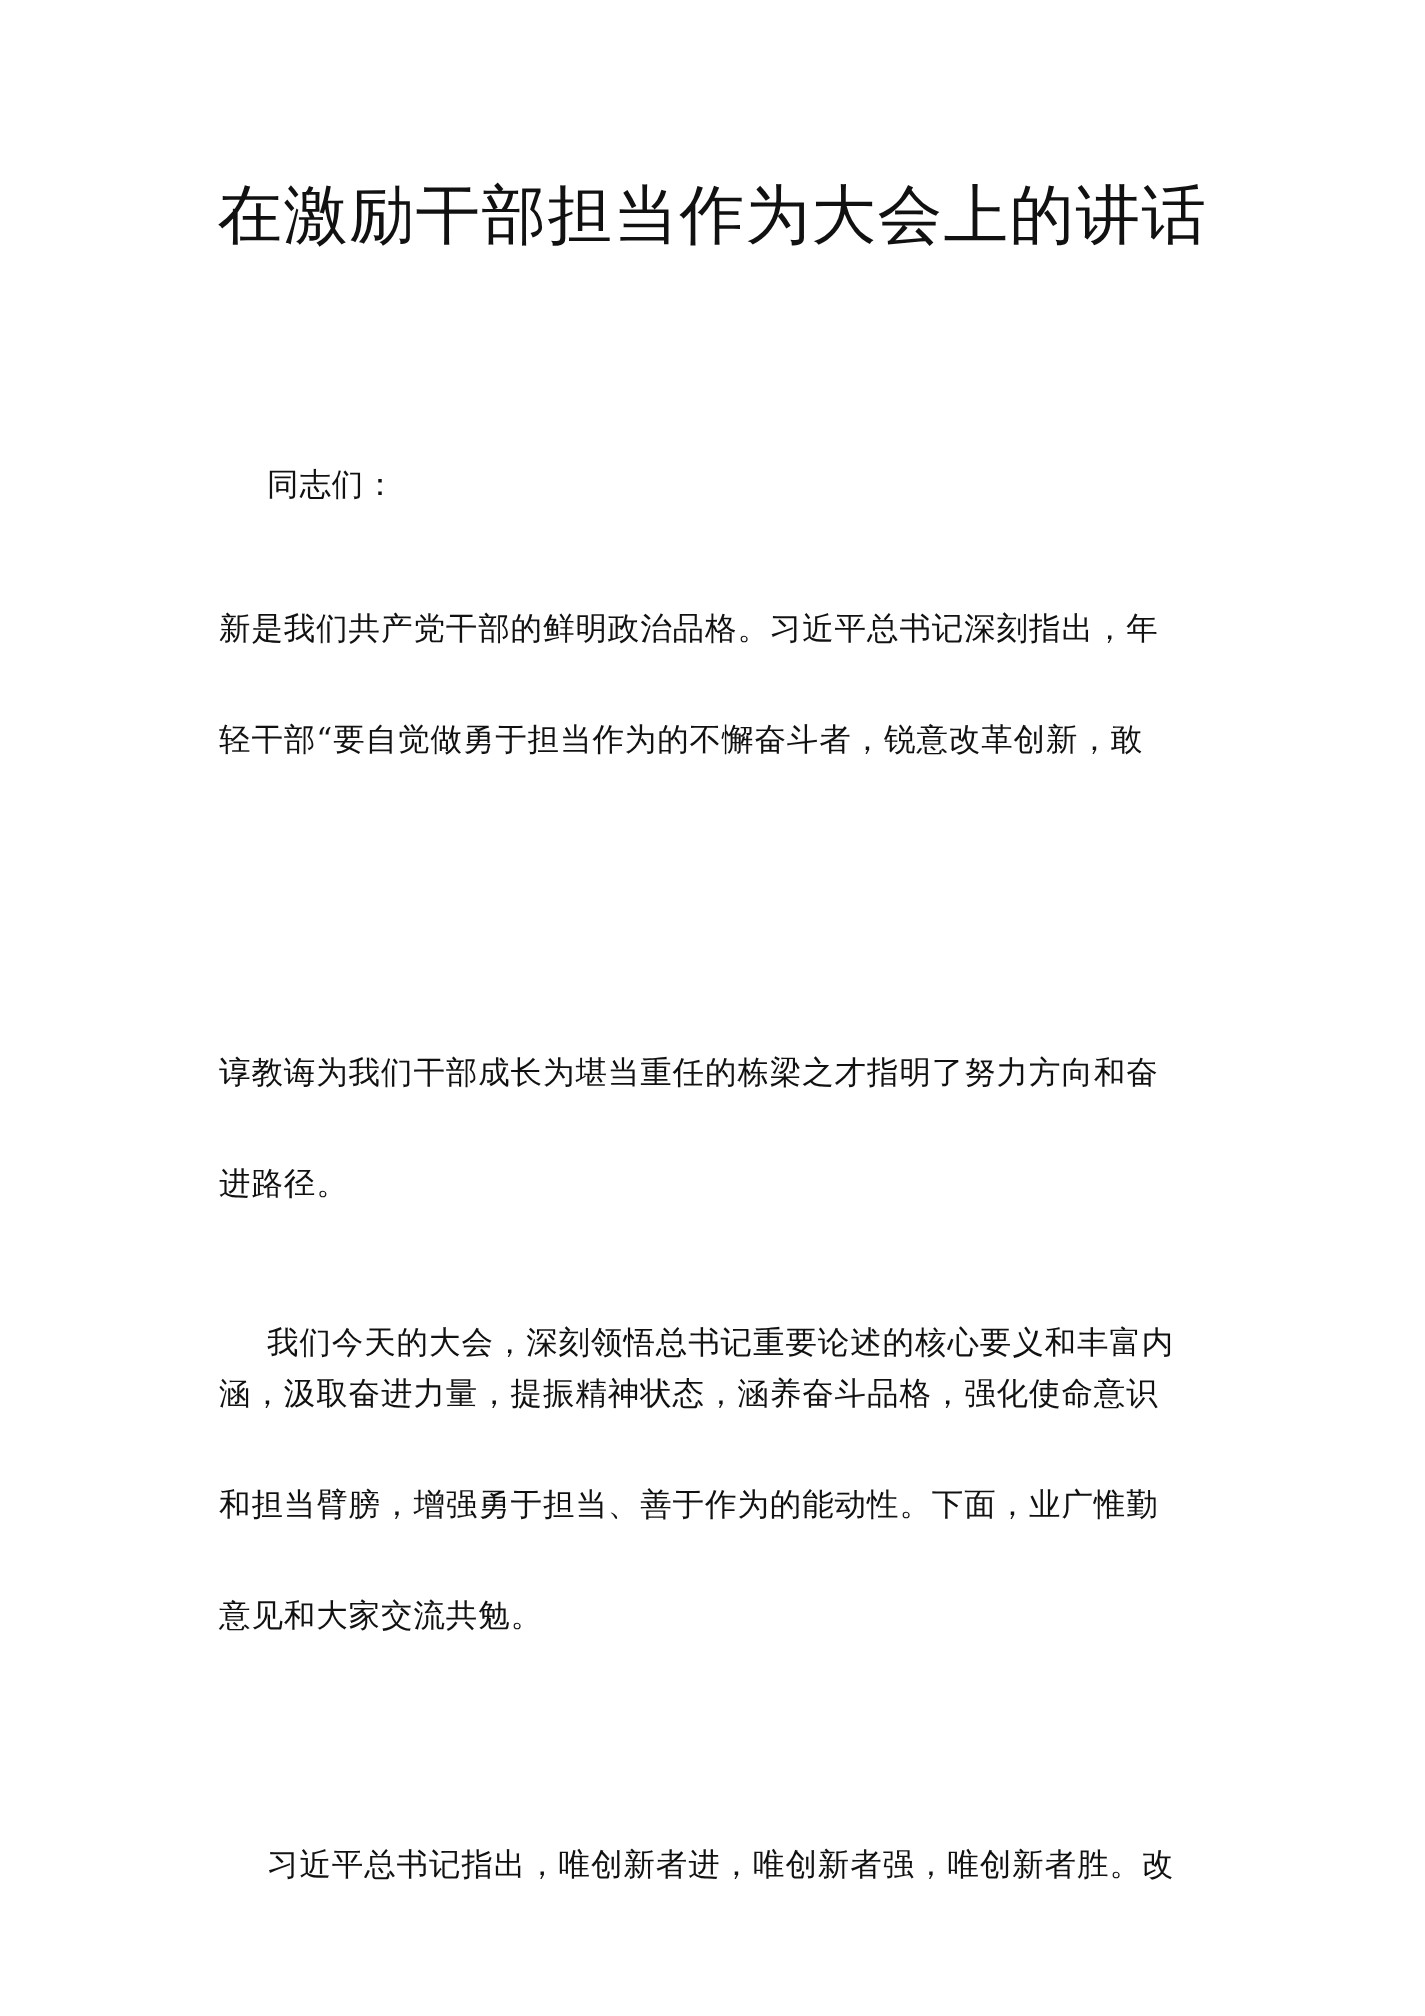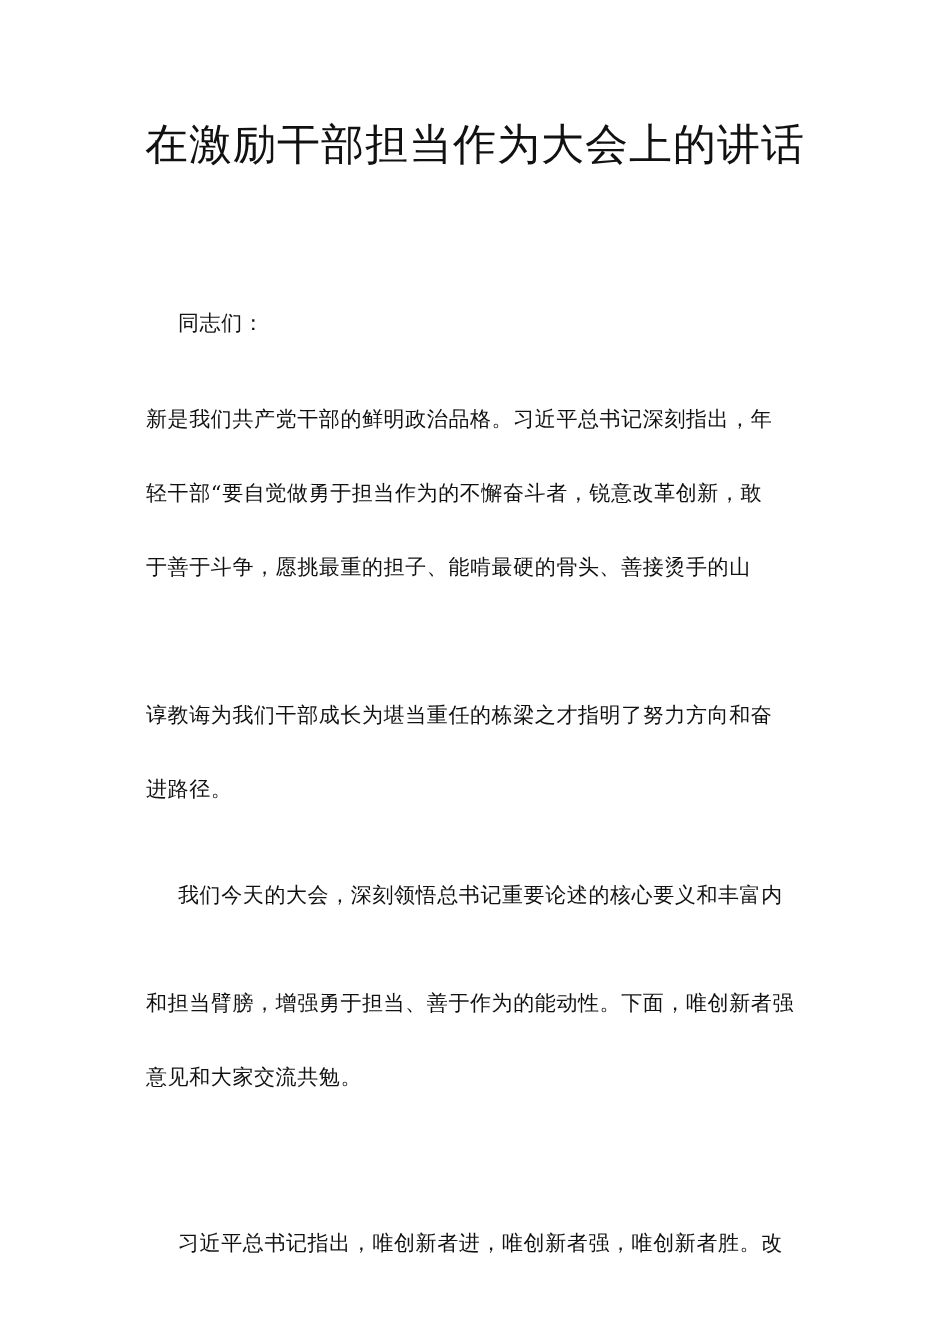--- a/index.html
+++ b/index.html
@@ -46,22 +46,22 @@
   </style>
 </head>
 <body>
 
 <div class="page">
   <h1 class="title">在激励干部担当作为大会上的讲话</h1>
 
   <div class="line indent" style="top:268px">同志们：</div>
   <div class="line" style="top:404px">新是我们共产党干部的鲜明政治品格。习近平总书记深刻指出，年</div>
   <div class="line" style="top:478px">轻干部“要自觉做勇于担当作为的不懈奋斗者，锐意改革创新，敢</div>
-  <div class="line" style="top:552px">于善于斗争，愿挑最重的担子、能啃最硬的骨头、善接烫手的山</div>
   <div class="line" style="top:700px">谆教诲为我们干部成长为堪当重任的栋梁之才指明了努力方向和奋</div>
   <div class="line" style="top:774px">进路径。</div>
 
   <div class="line indent" style="top:840px">我们今天的大会，深刻领悟总书记重要论述的核心要义和丰富内</div>
-  <div class="line" style="top:988px">和担当臂膀，增强勇于担当、善于作为的能动性。下面，唯创新者强</div>
+  <div class="line" style="top:914px">涵，汲取奋进力量，提振精神状态，涵养奋斗品格，强化使命意识</div>
+  <div class="line" style="top:988px">和担当臂膀，增强勇于担当、善于作为的能动性。下面，业广惟勤</div>
   <div class="line" style="top:1062px">意见和大家交流共勉。</div>
 
   <div class="line indent" style="top:1188px">习近平总书记指出，唯创新者进，唯创新者强，唯创新者胜。改</div>
 </div>
 
 </body></html>

